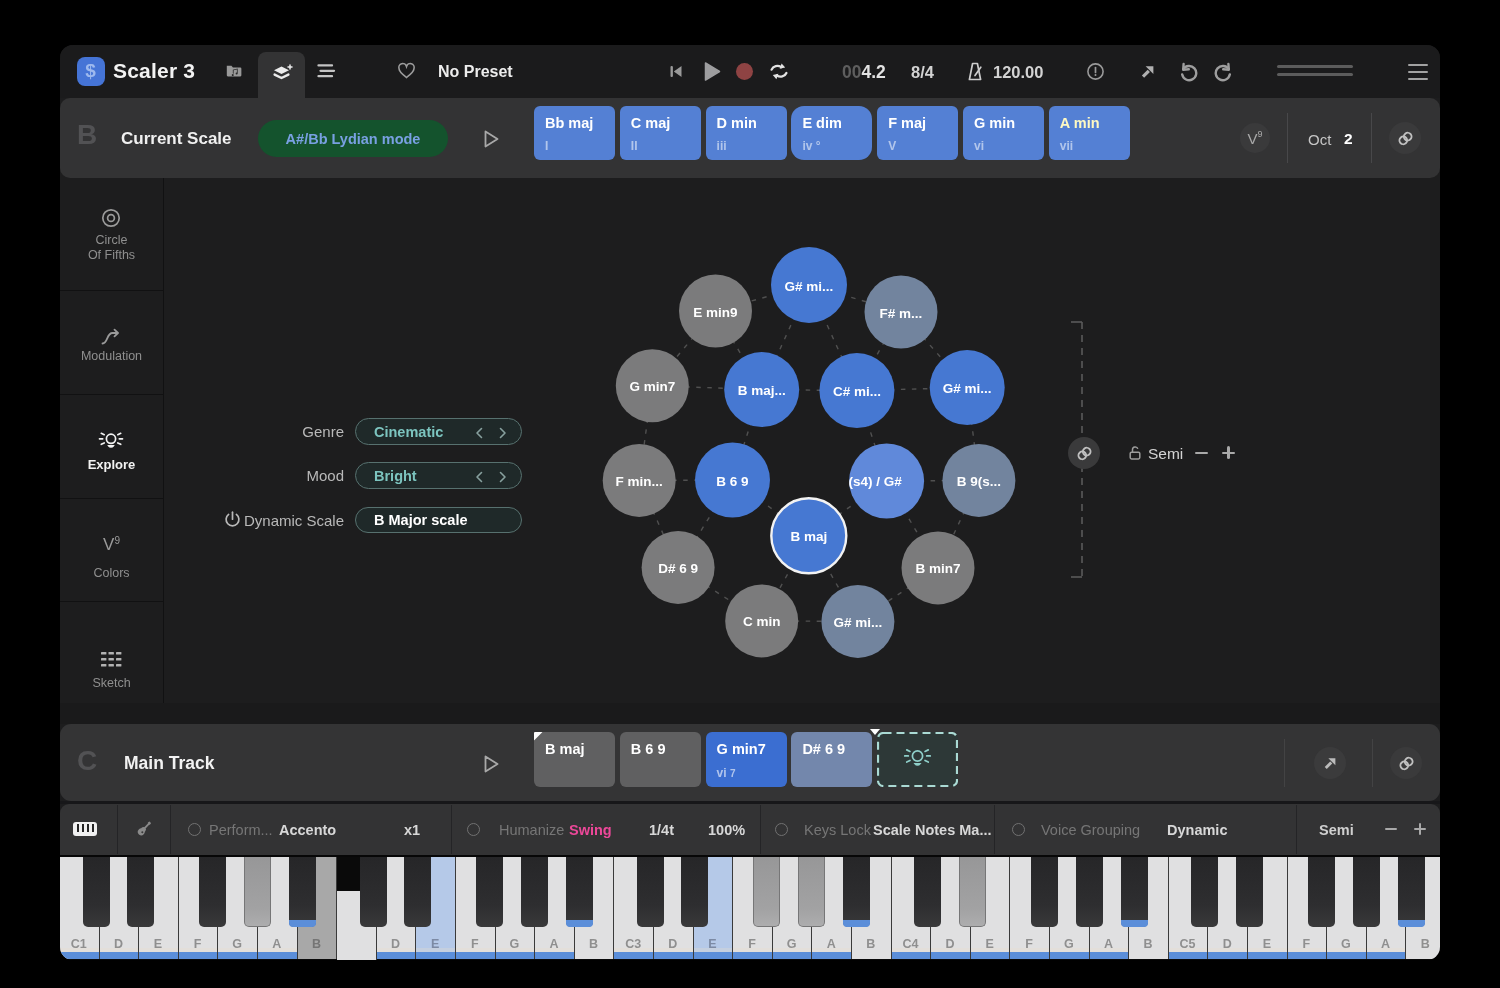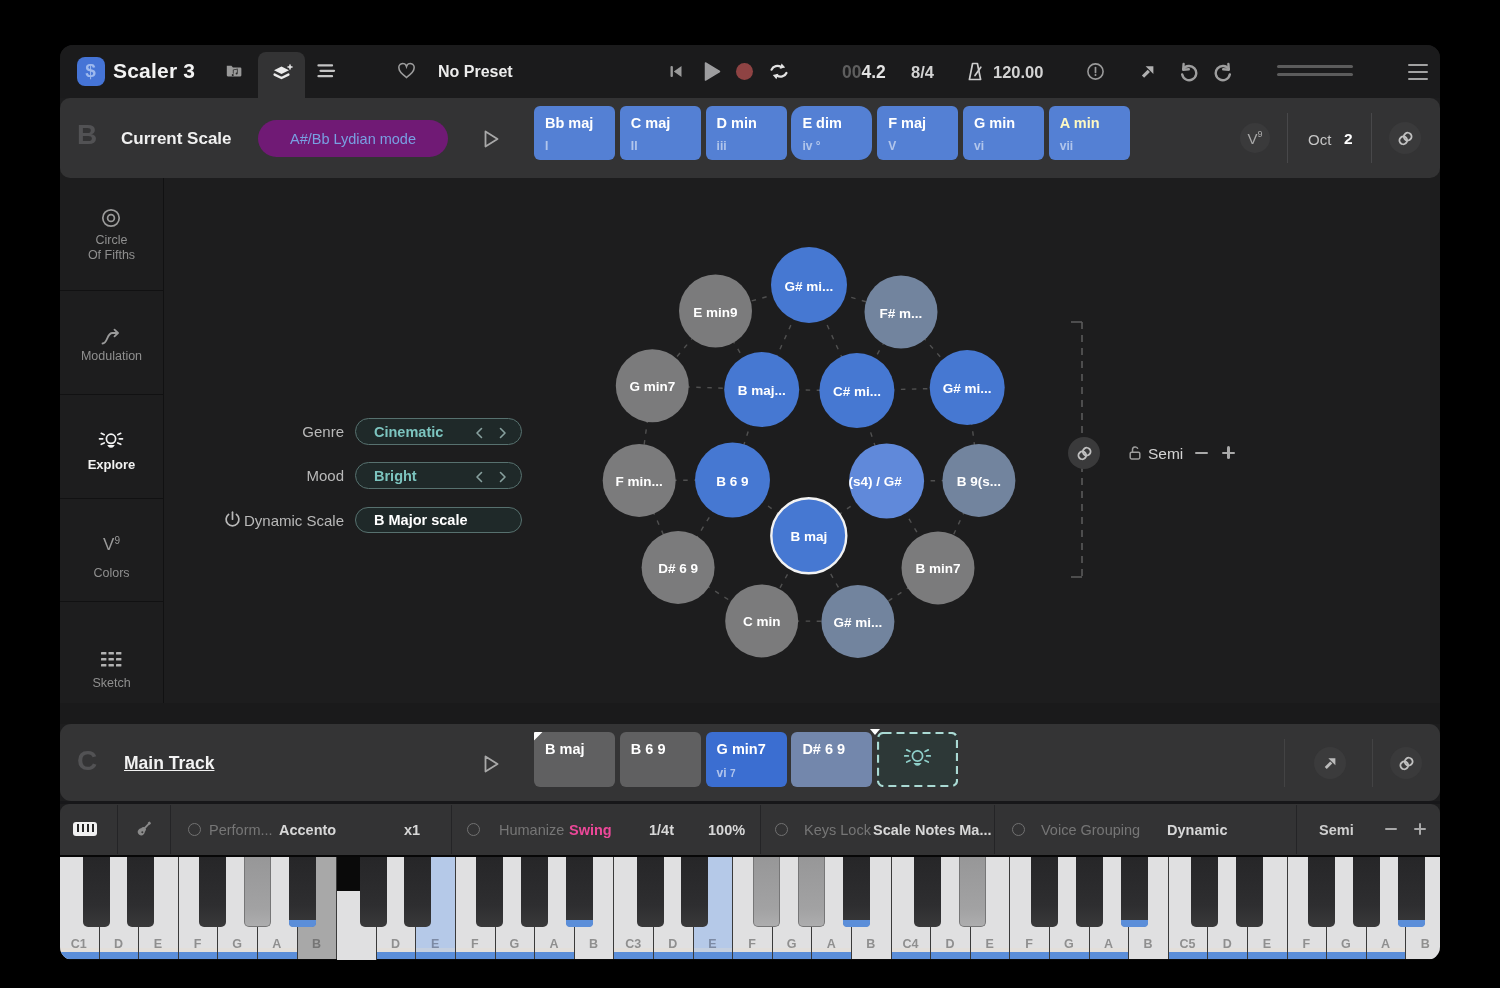--- a/index.html
+++ b/index.html
@@ -79,21 +79,21 @@
 <path d="M16.4 3.0 L16.8 8.7 L11.2 8.3" fill="none" stroke="#9e9e9e" stroke-width="2.4" stroke-linecap="round" stroke-linejoin="round"></path>
     </svg>
 <div class="abs" style="left:1217px;top:20px;width:76px;height:3px;background:#5c5c5c;border-radius:2px;"></div>
 <div class="abs" style="left:1217px;top:27.5px;width:76px;height:3px;background:#5c5c5c;border-radius:2px;"></div>
 <div class="abs" style="left:1348px;top:18.5px;width:20px;height:2.6px;background:#a2a2a2;border-radius:2px;"></div>
 <div class="abs" style="left:1348px;top:25.5px;width:20px;height:2.6px;background:#a2a2a2;border-radius:2px;"></div>
 <div class="abs" style="left:1348px;top:32.5px;width:20px;height:2.6px;background:#a2a2a2;border-radius:2px;"></div>
 <div class="abs" style="left:0;top:53px;width:1380px;height:80px;background:#333334;border-radius:10px;"></div>
 <div class="abs" style="left:17px;top:74px;font-size:28px;font-weight:bold;color:#525254;">B</div>
 <div class="abs" style="left:61px;top:84px;font-size:17px;font-weight:bold;color:#f0f0f0;">Current Scale</div>
-<div class="abs ctr" style="left:198px;top:75px;width:190px;height:37px;background:#701a75;border-radius:19px;font-size:14.5px;font-weight:normal;color:#79a0e2;">A#/Bb Lydian mode</div>
+<div class="abs ctr" style="left:198px;top:75px;width:190px;height:37px;background:#14532d;border-radius:19px;font-size:14.5px;font-weight:bold;color:#79a0e2;">A#/Bb Lydian mode</div>
 <svg class="abs" style="left:421px;top:83px" width="20" height="22" viewBox="0 0 20 22">
 <path d="M4.5 3.5 L16.5 11 L4.5 18.5 Z" fill="none" stroke="#a8a8a8" stroke-width="1.8" stroke-linejoin="round"></path>
     </svg>
 <div class="abs" style="left:474.0px;top:61px;width:81px;height:54px;background:#5480d4;border-radius:6px;">
       <div class="abs" style="left:11px;top:9px;font-size:14.5px;font-weight:bold;color:#fff;">Bb maj</div>
       <div class="abs" style="left:11px;bottom:7px;font-size:12px;font-weight:bold;color:rgba(255,255,255,0.55);">I</div>
     </div>
 <div class="abs" style="left:559.8px;top:61px;width:81px;height:54px;background:#5480d4;border-radius:6px;">
       <div class="abs" style="left:11px;top:9px;font-size:14.5px;font-weight:bold;color:#fff;">C maj</div>
       <div class="abs" style="left:11px;bottom:7px;font-size:12px;font-weight:bold;color:rgba(255,255,255,0.55);">II</div>
@@ -286,21 +286,21 @@
 <rect x="4.2" y="8.2" width="9.6" height="6.8" rx="1.4"></rect>
 <path d="M6.5 8.2 V5.6 a2.7 2.7 0 0 1 5.3 -0.7"></path>
       </g>
     </svg>
 <div class="abs" style="left:1088px;top:400px;font-size:15.5px;color:#d4d4d4;">Semi</div>
 <div class="abs" style="left:1135px;top:406.5px;width:13px;height:2.4px;background:#a9a9a9;border-radius:2px;"></div>
 <div class="abs" style="left:1162px;top:406.5px;width:13px;height:2.4px;background:#a9a9a9;border-radius:2px;"></div>
 <div class="abs" style="left:1167.3px;top:401.2px;width:2.4px;height:13px;background:#a9a9a9;border-radius:2px;"></div>
 <div class="abs" style="left:0;top:679px;width:1380px;height:77px;background:#343435;border-radius:11px;"></div>
 <div class="abs" style="left:17px;top:700px;font-size:28px;font-weight:bold;color:#525254;">C</div>
-<div class="abs" style="left:64px;top:708px;font-size:17.5px;font-weight:bold;color:#f2f2f2;text-decoration:underline;">Main Track</div>
+<div class="abs" style="left:64px;top:708px;font-size:17.5px;font-weight:bold;color:#f2f2f2;">Main Track</div>
 <svg class="abs" style="left:421px;top:708px" width="20" height="22" viewBox="0 0 20 22">
 <path d="M4.5 3.5 L16.5 11 L4.5 18.5 Z" fill="none" stroke="#a8a8a8" stroke-width="1.8" stroke-linejoin="round"></path>
     </svg>
 <div class="abs" style="left:474.0px;top:686.5px;width:81px;height:55px;background:#606061;border-radius:6px;">
       <div class="abs" style="left:11px;top:9px;font-size:14.5px;font-weight:bold;color:#fff;">B maj</div>
     </div>
 <div class="abs" style="left:559.8px;top:686.5px;width:81px;height:55px;background:#606061;border-radius:6px;">
       <div class="abs" style="left:11px;top:9px;font-size:14.5px;font-weight:bold;color:#fff;">B 6 9</div>
     </div>
 <div class="abs" style="left:645.6px;top:686.5px;width:81px;height:55px;background:#3b6ed1;border-radius:6px;">

